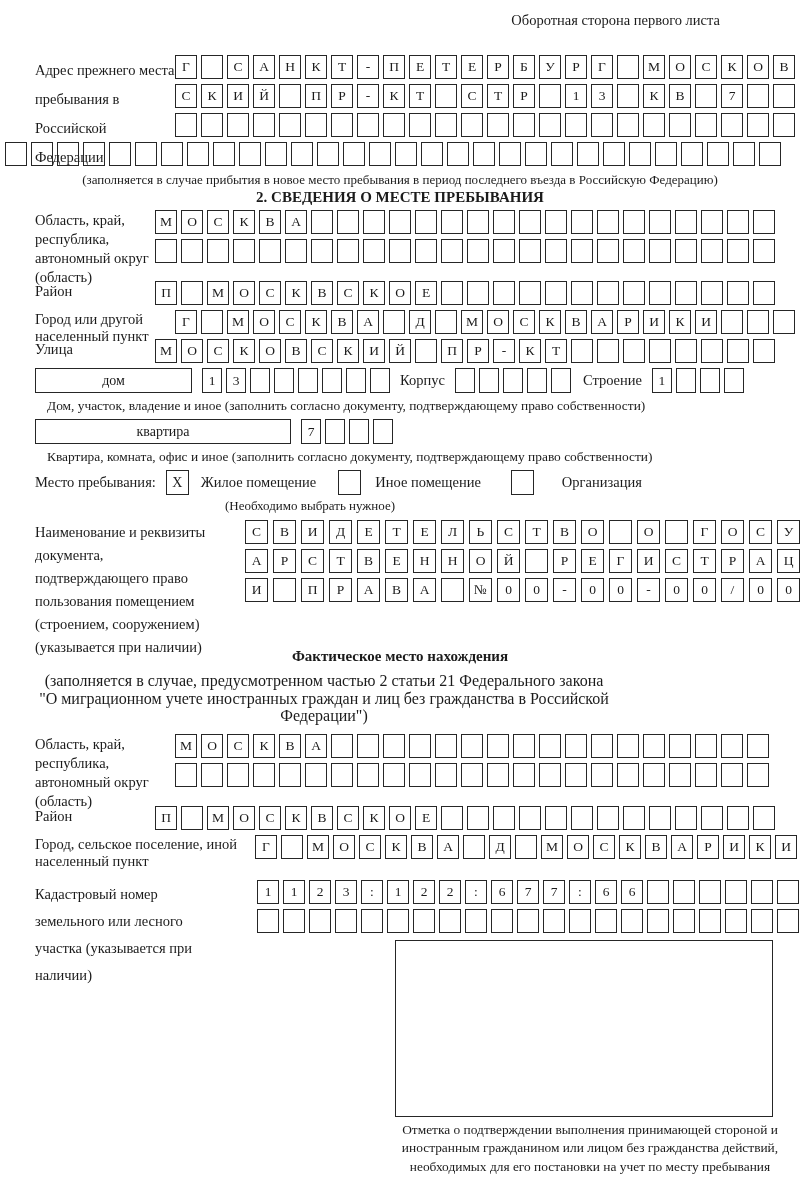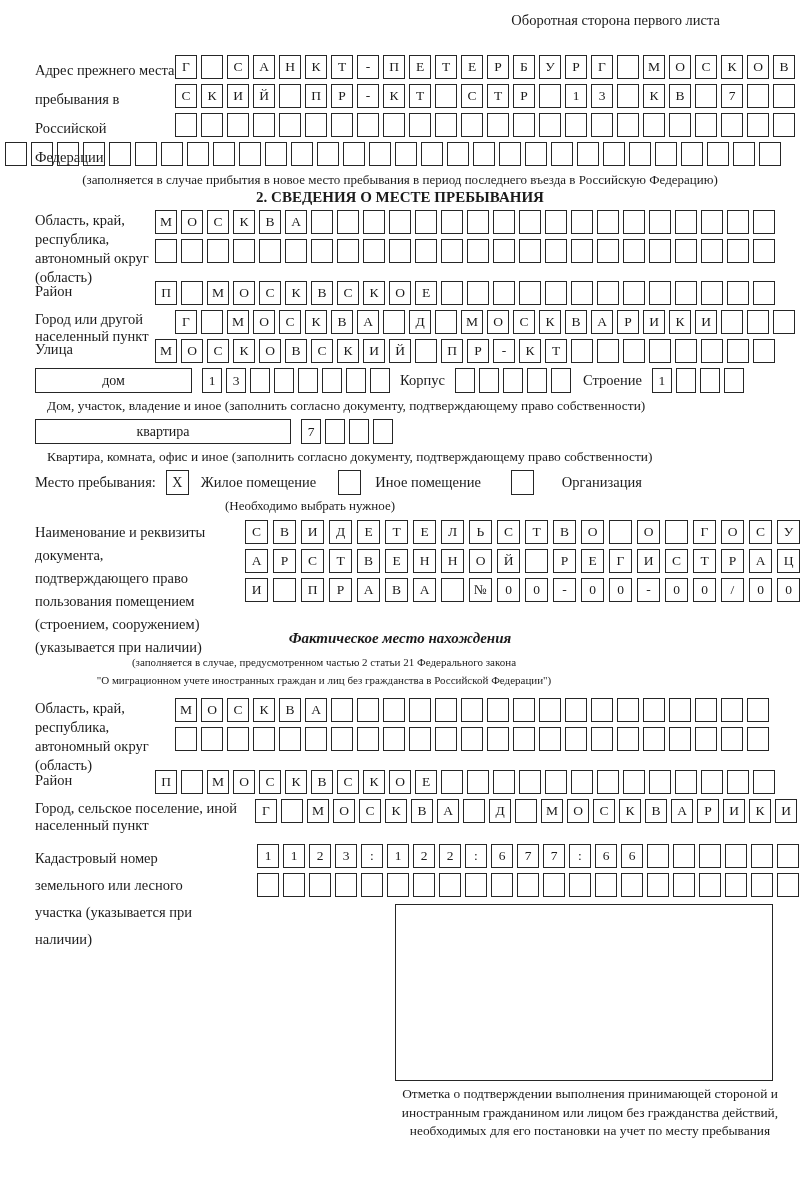--- a/index.html
+++ b/index.html
@@ -65,32 +65,32 @@
 
   .stay-row{display:flex;align-items:center;margin-top:3px;margin-bottom:3px;font-size:14.5px;}
   .chk{
     box-sizing:border-box;width:23px;height:25px;flex:none;
     border:1.6px solid #262626;
     display:flex;align-items:center;justify-content:center;
     font-size:14px;
   }
   .stay-note{font-size:13px;margin:0 0 6px 190px;}
 
-  .fact-cap{margin-left:-35px;width:648px;text-align:center;font-size:11px;line-height:17.5px;}
+  .fact-cap{margin-left:-35px;width:648px;text-align:center;font-size:16px;line-height:17.5px;}
 
   .stamp-box{
     box-sizing:border-box;
     margin:2px 0 0 360px;width:378px;height:177px;
     border:1.8px solid #262626;
   }
   .stamp-cap{
     margin:4px 0 0 345px;width:420px;
     text-align:center;font-size:13.4px;line-height:18.5px;
   }
-  .mt-sec{margin-top:22px;font-style:italic;}
+  .mt-sec{margin-top:40px;}
 </style>
 </head>
 <body>
 
 <div class="page">
 
   <div class="back-note">Оборотная сторона первого листа</div>
 
   <div class="field f-prev">
     <div class="lbl">Адрес прежнего места пребывания в Российской Федерации</div>

